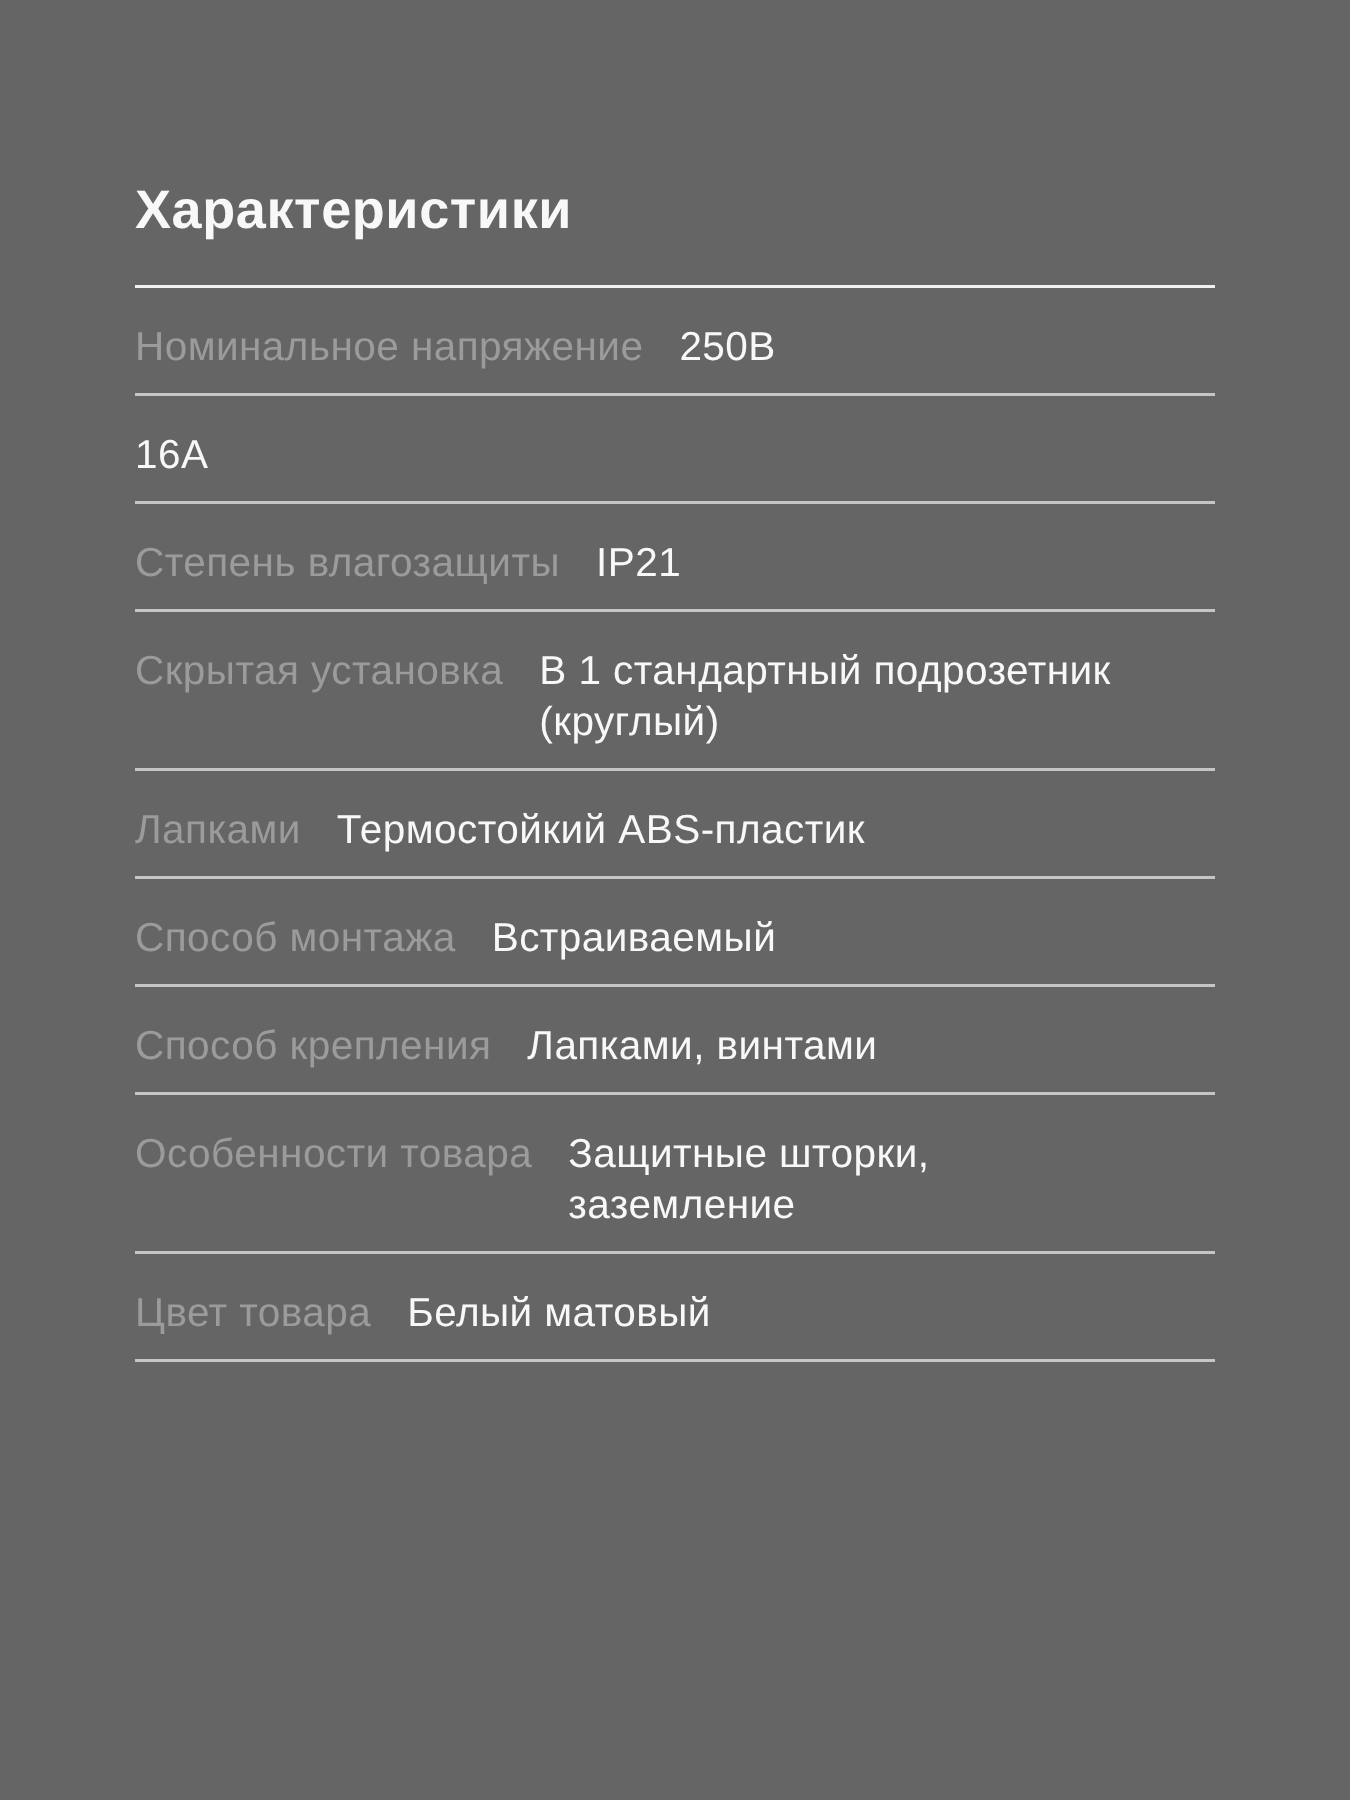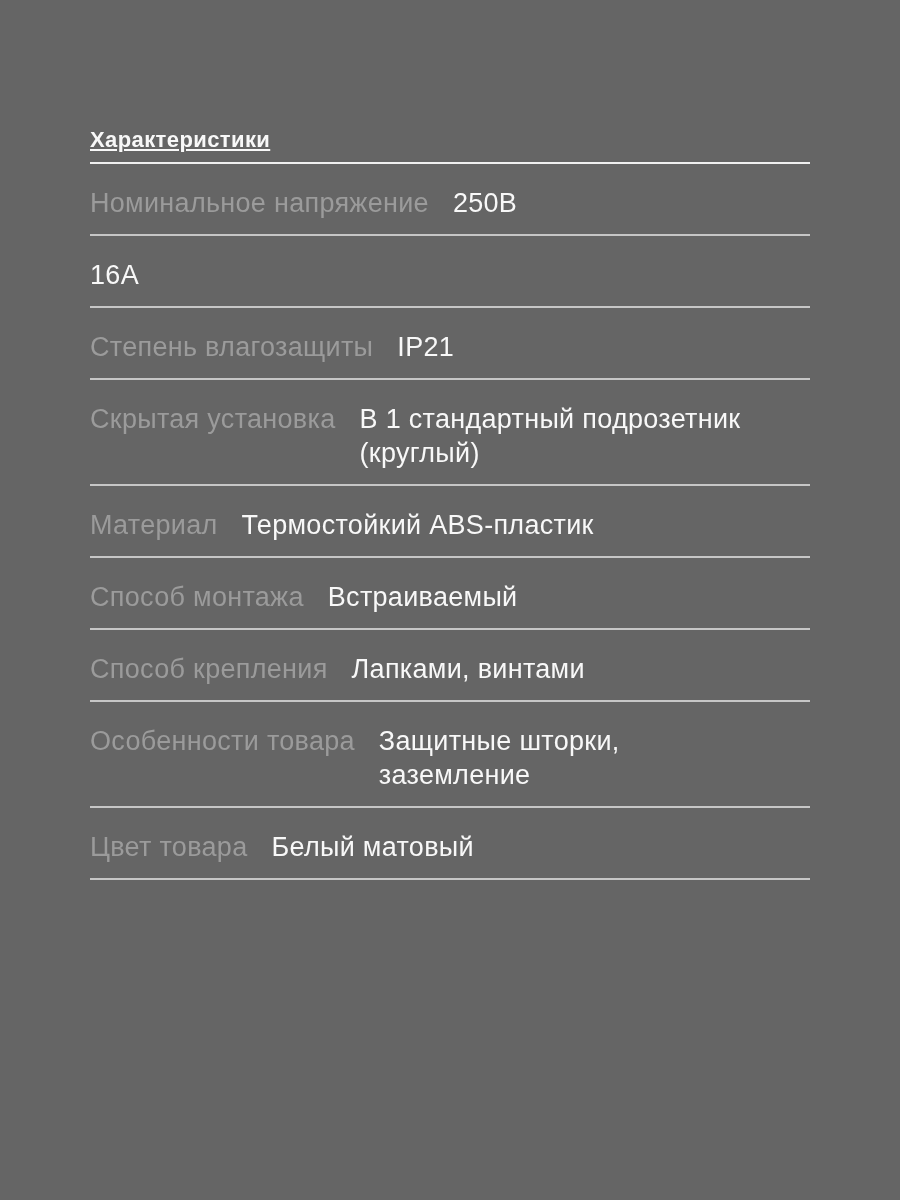--- a/index.html
+++ b/index.html
@@ -19,27 +19,26 @@
   body {
     background: var(--bg);
     font-family: "Liberation Sans", sans-serif;
     -webkit-font-smoothing: antialiased;
   }
   .container {
     padding: 0 90px;
   }
   .section-title {
     padding-top: 122px;
-    padding-bottom: 4px;
-    font-size: 22px;
+    padding-bottom: 32px;
+    font-size: 36px;
     line-height: 36px;
     letter-spacing: 0.4px;
     color: var(--title);
     border-bottom: 2px solid var(--divider-strong);
-    text-decoration: underline;
   }
   .spec-row {
     display: flex;
     justify-content: space-between;
     align-items: flex-start;
     gap: 24px;
     padding: 22px 0 14px 0;
     border-bottom: 2px solid var(--divider);
     font-size: 27px;
     line-height: 34px;
@@ -78,21 +77,21 @@
     <span class="spec-value">IP21</span>
   </div>
 
   <div class="spec-row">
     <span class="spec-label">Скрытая установка</span>
     <span class="spec-value">В 1 стандартный подрозетник
 (круглый)</span>
   </div>
 
   <div class="spec-row">
-    <span class="spec-label">Материал</span>
+    <span class="spec-label">Лапками</span>
     <span class="spec-value">Термостойкий ABS-пластик</span>
   </div>
 
   <div class="spec-row">
     <span class="spec-label">Способ монтажа</span>
     <span class="spec-value">Встраиваемый</span>
   </div>
 
   <div class="spec-row">
     <span class="spec-label">Способ крепления</span>

